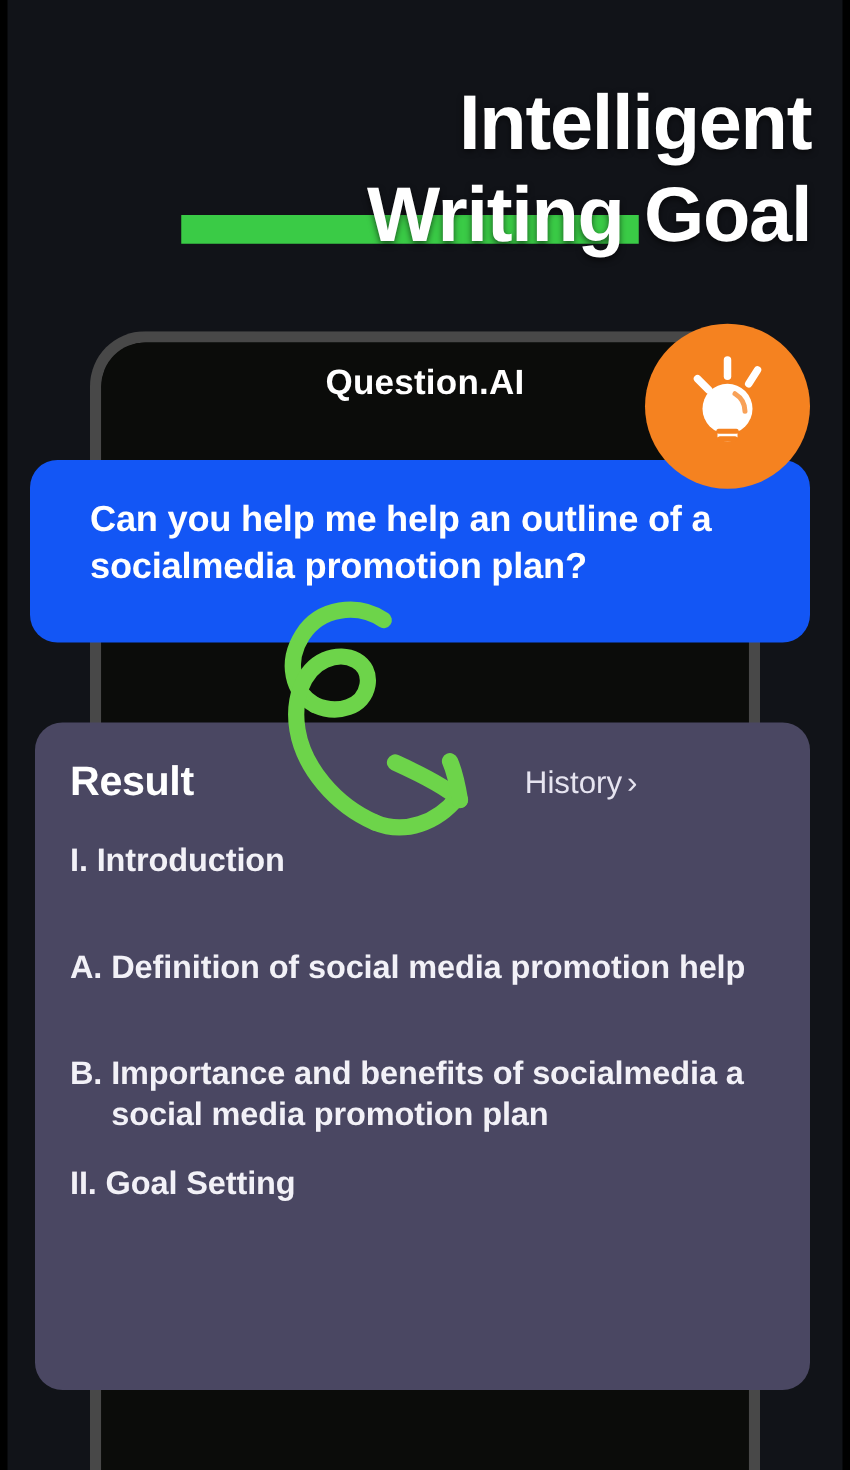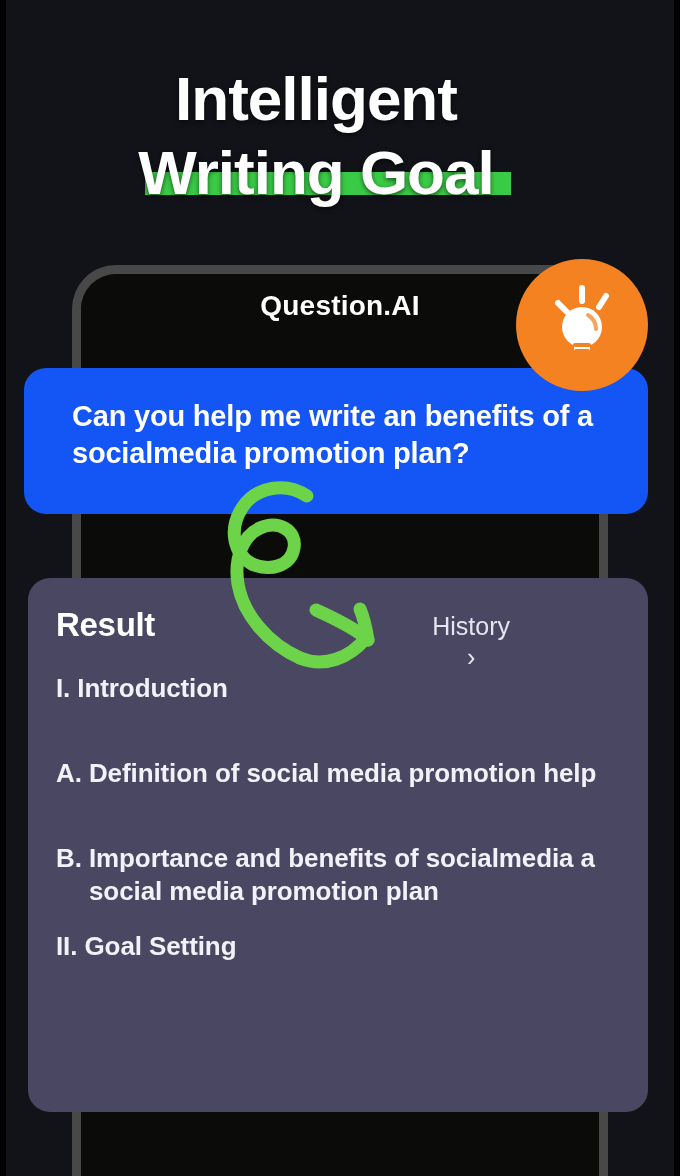--- a/index.html
+++ b/index.html
@@ -30,22 +30,23 @@
   }
   .edge-strip.left  { left: 0; }
   .edge-strip.right { right: 0; }
 
   
   #title-block {
     position: absolute;
     left: 0;
     top: 60px;
     width: 632px;
-    text-align: center;
+    text-align: right;
     z-index: 5;
+    padding-left: 17px;
   }
   .title-line {
     position: relative;
     display: block;
     color: #ffffff;
     font-weight: 700;
     font-size: 62px;
     line-height: 78px;
     letter-spacing: -1px;
     text-shadow: 0 2px 5px rgba(0,0,0,0.6);
@@ -182,21 +183,20 @@
     position: absolute;
     right: 26px;
     top: 6px;
     display: flex;
     align-items: center;
     gap: 4px;
     color: #E6E4F0;
     font-size: 25px;
     font-weight: 400;
     cursor: pointer;
-    flex-direction: column;
   }
   #history-chevron {
     font-size: 25px;
     line-height: 25px;
     font-weight: 400;
     color: #E6E4F0;
   }
 
   #outline-list {
     position: absolute;
@@ -267,21 +267,21 @@
       <path d="M38 62 L38 70 Q38 74 46 74 Q54 74 54 70 L54 62 Z" fill="#FFFFFF"></path>
       <g stroke="#F58220" stroke-width="4" stroke-linecap="round">
         <line x1="39" y1="66" x2="53" y2="66"></line>
         <line x1="40" y1="72" x2="52" y2="72"></line>
       </g>
       <path d="M52 36 q8 5 8 14" fill="none" stroke="#F58220" stroke-width="4" stroke-linecap="round" opacity="0.75"></path>
     </svg>
   </div>
 
   <div id="question-bubble">
-    <div id="question-text">Can you help me write an benefits of a socialmedia promotion plan?</div>
+    <div id="question-text">Can you help me help an outline of a socialmedia promotion plan?</div>
   </div>
 
   <div id="result-panel">
     <div id="result-head">
       <span id="result-title">Result</span>
       <span id="history-button">
         <span>History</span>
         <span id="history-chevron">›</span>
       </span>
     </div>

